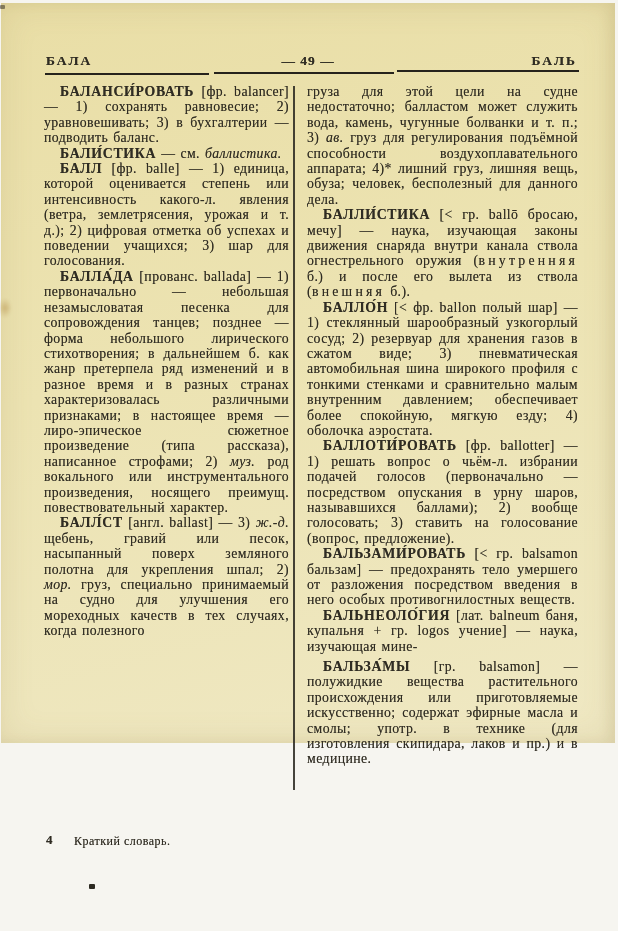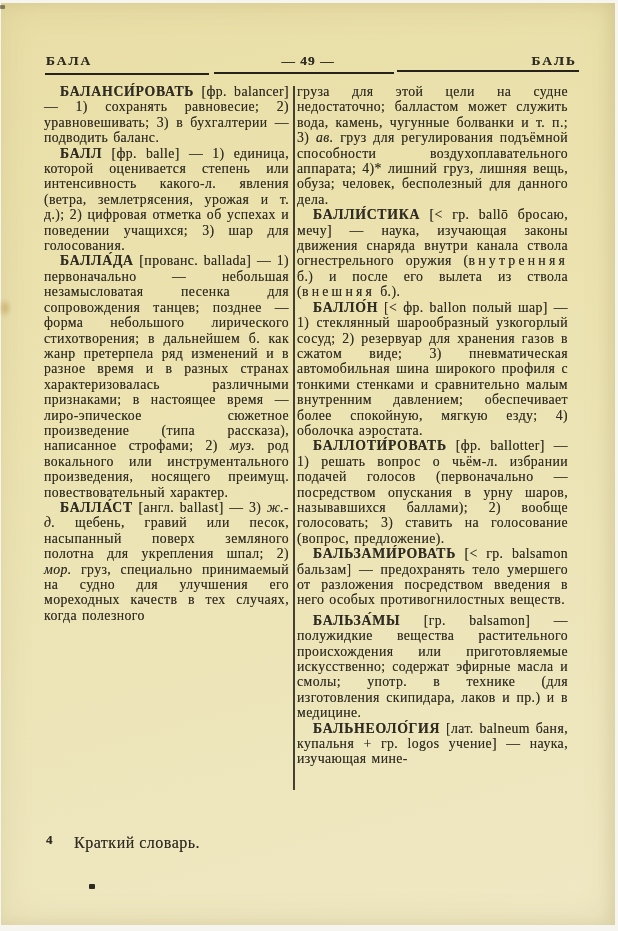--- a/index.html
+++ b/index.html
@@ -4,21 +4,21 @@
 <style>
   html,body{margin:0;padding:0;}
   body{
     width:618px;height:931px;
     background:#f6f5f0;
     position:relative;
     overflow:hidden;
     font-family:"Liberation Serif","DejaVu Serif",serif;
   }
   .paper{
-    position:absolute;left:1px;top:3px;width:614px;height:922px;
+    position:absolute;left:1px;top:3px;width:614px;height:740px;
     background:linear-gradient(165deg,var(--paper-dark,#e9dea6) 0%,var(--paper,#ece3b2) 45%,var(--paper-light,#efe8c3) 100%);
     box-shadow:inset 0 0 34px rgba(140,115,55,.14), inset -6px 0 12px rgba(130,105,50,.10);
     font-family:Liberation Serif, serif;
   }
   .hdr{
     position:absolute;top:50px;
     font-size:13.5px;font-weight:bold;letter-spacing:2px;
     color:var(--ink,#2f2c23);
     text-shadow:0 0 .4px rgba(45,40,28,.65);
   }
@@ -33,36 +33,36 @@
   .col{
     position:absolute;top:81px;
     font-size:13.8px;line-height:15.4px;
     letter-spacing:.4px;word-spacing:1.2px;
     text-align:justify;
     color:var(--ink,#2f2c23);
     text-shadow:0 0 .45px rgba(45,40,28,.55);
     hyphens:none;
   }
   .col-left{left:43px;width:245px;}
-  .col-right{left:296px;width:271px;}
+  .col-right{left:306px;width:271px;}
   .col p.entry{margin:0;text-indent:16px;}
   .col p.entry.no-indent{text-indent:0;}
   .col p.entry.gap{margin-top:5px;}
   .run-b{font-weight:bold;letter-spacing:.7px;}
   .run-i{font-style:italic;}
   .run-sp{letter-spacing:3.2px;margin-top:38px;}
   .run-sup{vertical-align:super;font-size:9.5px;font-weight:bold;letter-spacing:0;}
   .footer-num{
     position:absolute;left:45px;top:829px;
     font-size:13px;font-weight:bold;color:var(--ink,#2f2c23);
     text-shadow:0 0 .4px rgba(45,40,28,.6);
   }
   .footer-text{
     position:absolute;left:73px;top:831px;
-    font-size:16px;letter-spacing:.5px;color:var(--ink,#2f2c23);
+    font-size:12px;letter-spacing:.5px;color:var(--ink,#2f2c23);
     text-shadow:0 0 .4px rgba(45,40,28,.55);
   }
   .speck-footer{position:absolute;left:88px;top:881px;width:6px;height:5px;background:#2c2a22;border-radius:1px;}
   .speck-corner{position:absolute;left:0px;top:5px;width:5px;height:4px;background:rgba(55,50,38,.55);border-radius:1px;filter:blur(.4px);}
   .smudge{position:absolute;left:-3px;top:295px;width:14px;height:20px;
     background:radial-gradient(rgba(165,120,45,.38),rgba(165,120,45,0) 70%);filter:blur(1px);}
 </style>
 </head>
 <body>
 
@@ -71,33 +71,34 @@
   <span class="hdr hdr-left">БАЛА</span>
   <span class="hdr hdr-center">— 49 —</span>
   <span class="hdr hdr-right">БАЛЬ</span>
 
   <div class="rule rule-l"></div>
   <div class="rule rule-c"></div>
   <div class="rule rule-r"></div>
 
   <div class="col col-left">
       <p class="entry"><span class="run-b">БАЛАНСИ́РОВАТЬ</span><span> [фр. balancer] — 1) сохранять равновесие; 2) уравновешивать; 3) в бухгалтерии — подводить баланс.</span></p>
+      <p class="entry"><span class="run-b">БАЛИ́СТИКА</span><span> — см. </span><span class="run-i">баллистика.</span></p>
       <p class="entry"><span class="run-b">БАЛЛ</span><span> [фр. balle] — 1) единица, которой оценивается степень или интенсивность какого-л. явления (ветра, землетрясения, урожая и т. д.); 2) цифровая отметка об успехах и поведении учащихся; 3) шар для голосования.</span></p>
       <p class="entry"><span class="run-b">БАЛЛА́ДА</span><span> [прованс. ballada] — 1) первоначально — небольшая незамысловатая песенка для сопровождения танцев; позднее — форма небольшого лирического стихотворения; в дальнейшем б. как жанр претерпела ряд изменений и в разное время и в разных странах характеризовалась различными признаками; в настоящее время — лиро-эпическое сюжетное произведение (типа рассказа), написанное строфами; 2) </span><span class="run-i">муз.</span><span> род вокального или инструментального произведения, носящего преимущ. повествовательный характер.</span></p>
-      <p class="entry"><span class="run-b">БАЛЛА́СТ</span><span> [англ. ballast] — 3) </span><span class="run-i">ж.-д.</span><span> щебень, гравий или песок, насыпанный поверх земляного полотна для укрепления шпал; 2) </span><span class="run-i">мор.</span><span> груз, специально принимаемый на судно для улучшения его мореходных качеств в тех случаях, когда полезного</span></p>
+      <p class="entry"><span class="run-b">БАЛЛ́СТ</span><span> [англ. ballast] — 3) </span><span class="run-i">ж.-д.</span><span> щебень, гравий или песок, насыпанный поверх земляного полотна для укрепления шпал; 2) </span><span class="run-i">мор.</span><span> груз, специально принимаемый на судно для улучшения его мореходных качеств в тех случаях, когда полезного</span></p>
     </div>
   <div class="divider"></div>
   <div class="col col-right">
       <p class="entry no-indent"><span>груза для этой цели на судне недостаточно; балластом может служить вода, камень, чугунные болванки и т. п.; 3) </span><span class="run-i">ав.</span><span> груз для регулирования подъёмной способности воздухоплавательного аппарата; 4)* лишний груз, лишняя вещь, обуза; человек, бесполезный для данного дела.</span></p>
       <p class="entry"><span class="run-b">БАЛЛИ́СТИКА</span><span> [&lt; гр. ballō бросаю, мечу] — наука, изучающая законы движения снаряда внутри канала ствола огнестрельного оружия (</span><span class="run-sp">внутренняя</span><span> б.) и после его вылета из ствола (</span><span class="run-sp">внешняя</span><span> б.).</span></p>
       <p class="entry"><span class="run-b">БАЛЛО́Н</span><span> [&lt; фр. ballon полый шар] — 1) стеклянный шарообразный узкогорлый сосуд; 2) резервуар для хранения газов в сжатом виде; 3) пневматическая автомобильная шина широкого профиля с тонкими стенками и сравнительно малым внутренним давлением; обеспечивает более спокойную, мягкую езду; 4) оболочка аэростата.</span></p>
       <p class="entry"><span class="run-b">БАЛЛОТИ́РОВАТЬ</span><span> [фр. ballotter] — 1) решать вопрос о чьём-л. избрании подачей голосов (первоначально — посредством опускания в урну шаров, называвшихся баллами); 2) вообще голосовать; 3) ставить на голосование (вопрос, предложение).</span></p>
       <p class="entry"><span class="run-b">БАЛЬЗАМИ́РОВАТЬ</span><span> [&lt; гр. balsamon бальзам] — предохранять тело умершего от разложения посредством введения в него особых противогнилостных веществ.</span></p>
+      <p class="entry"><span class="run-b">БАЛЬНЕОЛО́ГИЯ</span><span> [лат. balneum баня, купальня + гр. logos учение] — наука, изучающая мине-</span></p>
       <p class="entry gap"><span class="run-b">БАЛЬЗА́МЫ</span><span> [гр. balsamon] — полужидкие вещества растительного происхождения или приготовляемые искусственно; содержат эфирные масла и смолы; употр. в технике (для изготовления скипидара, лаков и пр.) и в медицине.</span></p>
-      <p class="entry"><span class="run-b">БАЛЬНЕОЛО́ГИЯ</span><span> [лат. balneum баня, купальня + гр. logos учение] — наука, изучающая мине-</span></p>
     </div>
 
   <span class="footer-num">4</span>
   <span class="footer-text">Краткий словарь.</span>
 
   <div class="speck-footer"></div>
   <div class="smudge"></div>
 </div>
 
 <div class="speck-corner"></div>

